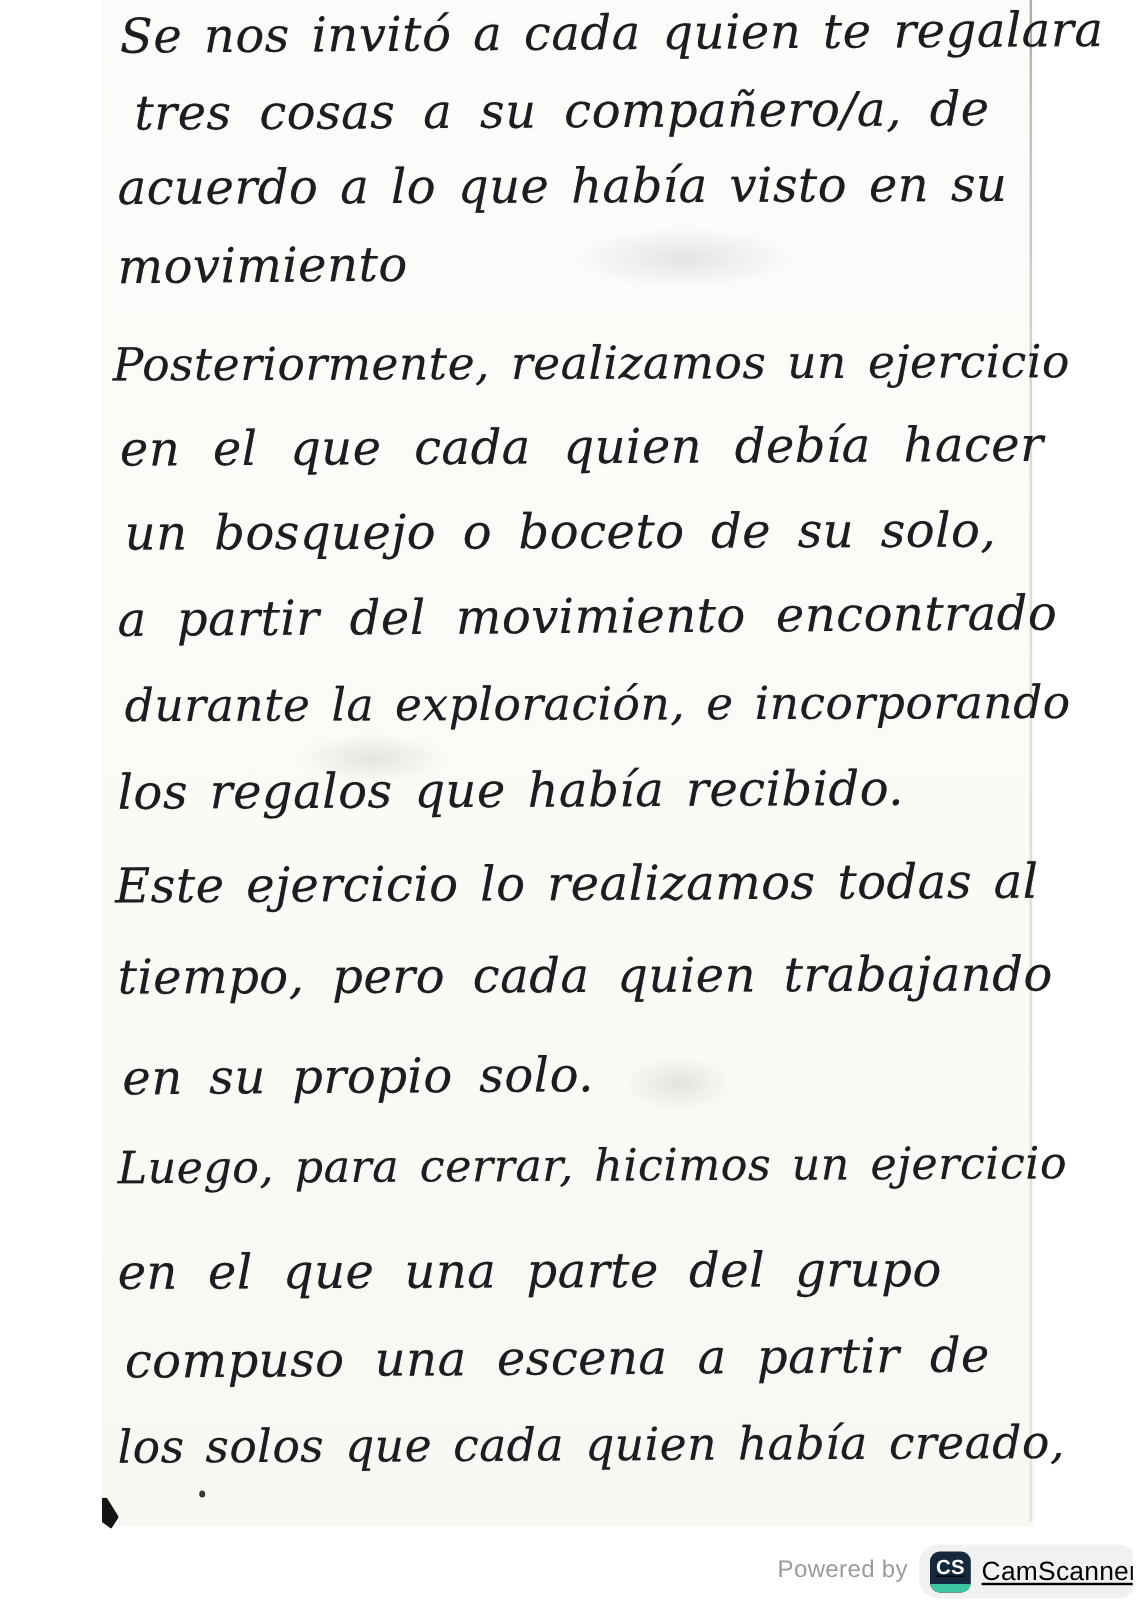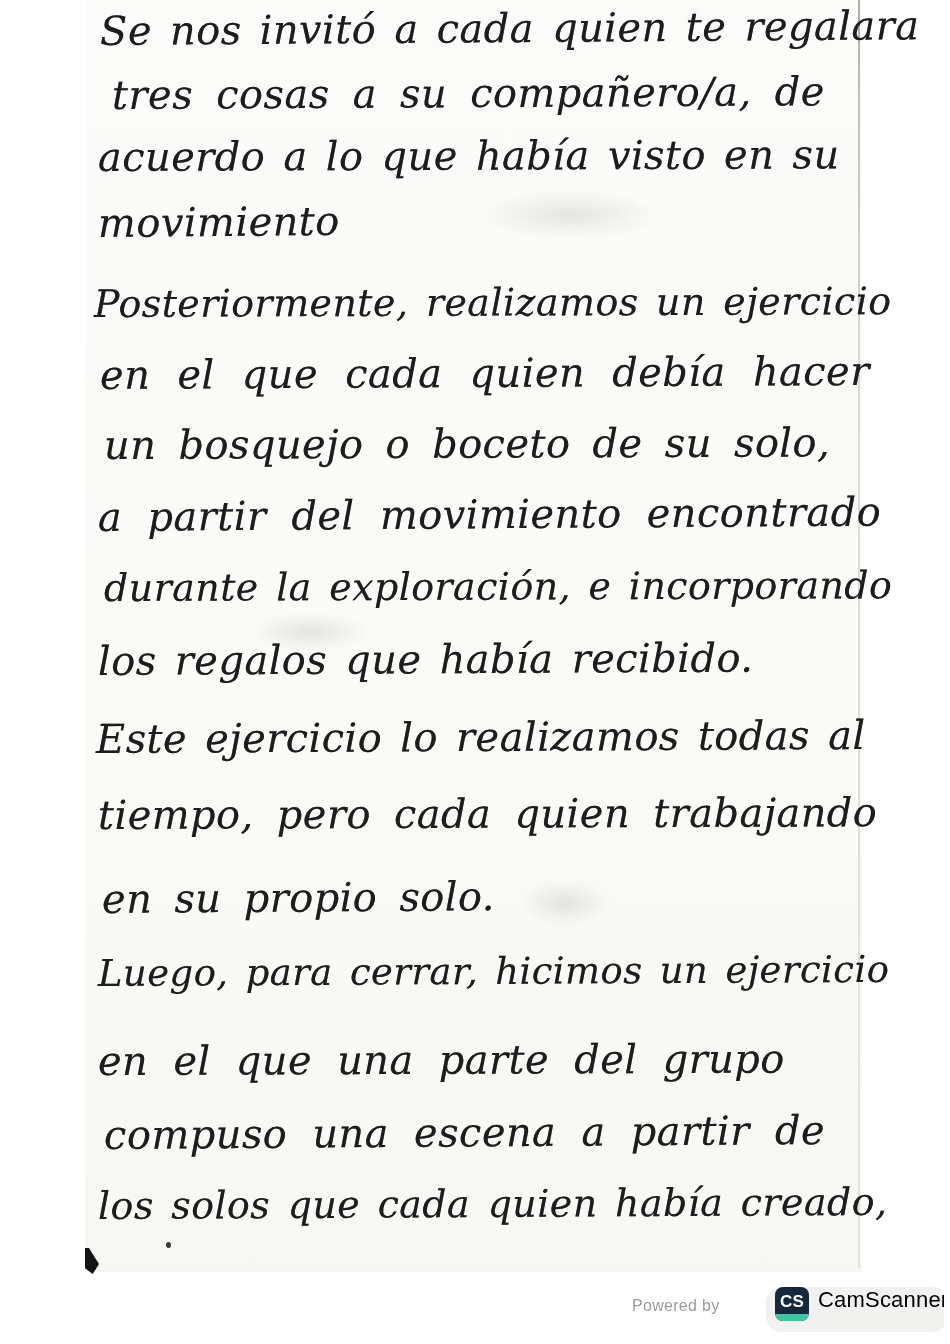--- a/index.html
+++ b/index.html
@@ -69,34 +69,36 @@
     top: 1242px;
     width: 5px;
     height: 6px;
     border-radius: 50%;
     background: #3a3a3a;
   }
   
   .powered-by {
     position: absolute;
     top: 1297px;
-    left: 632px;
-    font-size: 16px;
+    left: 648px;
+    font-size: 20px;
     color: #9b9b9b;
     letter-spacing: 0.3px;
   }
   .cs-pill {
     position: absolute;
     left: 766px;
     top: 1287px;
     width: 182px;
     height: 45px;
     background: #f1f1ef;
     border-radius: 16px;
     display: flex;
+    align-items: center;
+    text-decoration: underline;
   }
   .cs-badge {
     position: relative;
     width: 34px;
     height: 34px;
     margin-left: 9px;
     background: #15283c;
     border-radius: 8px;
     display: flex;
     align-items: center;

